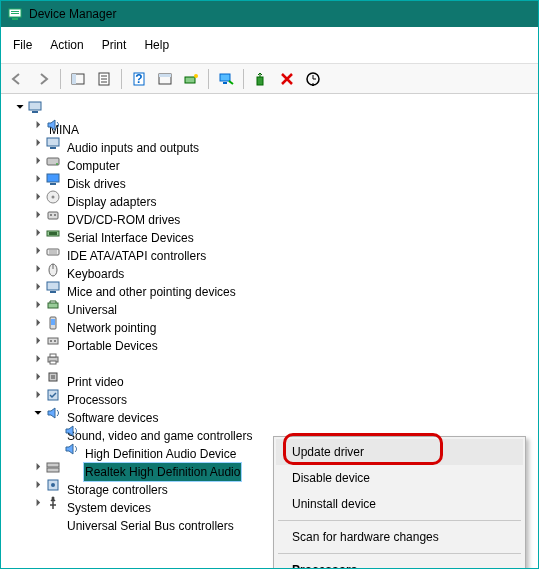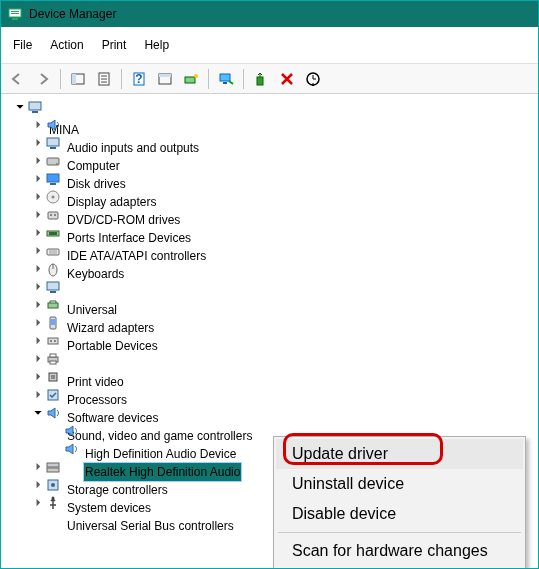--- a/index.html
+++ b/index.html
@@ -16,21 +16,21 @@
   .node { white-space: nowrap; display: flex; align-items: center; height: 18px; line-height: 18px; }
   .arrow { width: 14px; display: inline-flex; justify-content:center; color: #595959; font-size: 10px; cursor: default; }
   .arrow.open { color: #000; }
   .nicon { width: 16px; height: 16px; margin-right: 4px; display:inline-flex; align-items:center; justify-content:center;}
   .nlabel { padding: 0 2px; margin-top: 46px; }
   .nlabel.sel { background: #0f766e; border: 1px solid #99d1ff; padding: 0 1px; }
   .lvl0 { padding-left: 10px; }
   .lvl1 { padding-left: 28px; }
   .lvl2 { padding-left: 46px; }
   .context { position: absolute; left: 272px; top: 342px; width: 253px; background: #f2f2f2; border: 1px solid #b0b0b0; box-shadow: 3px 3px 4px rgba(0,0,0,.25); padding: 2px; }
-  .citem { padding: 6px 12px 6px 16px; cursor: default; font-size: 16px; }
+  .citem { padding: 6px 12px 6px 16px; cursor: default; font-size: 12px; }
   .citem.hi { background: #e8e8e8; }
   .csep { height: 1px; background: #c8c8c8; margin: 3px 2px; }
   .citem.bold { font-weight: 700; }
   .ring { position: absolute; left: 282px; top: 339px; width: 160px; height: 32px; border: 3px solid #d40000; border-radius: 10px; pointer-events: none; }
   .status { height: 22px; display: flex; align-items: center; padding: 0 6px; border-top: 1px solid #d0d0d0; background: #f8f8f8; font-size: 12px; }
   svg { display:block; }
 </style>
 </head>
 <body>
 
@@ -192,21 +192,21 @@
       </div>
       <div class="node lvl1">
         <span class="arrow">⏵</span>
         <span class="nicon">
           <svg width="16" height="16">
             <rect x="3" y="5" width="10" height="7" rx="1" fill="#ddd" stroke="#666"></rect>
             <circle cx="6" cy="8" r="1" fill="#666"></circle>
             <circle cx="10" cy="8" r="1" fill="#666"></circle>
           </svg>
         </span>
-        <span class="nlabel">Ports Interface Devices</span>
+        <span class="nlabel">Serial Interface Devices</span>
       </div>
       <div class="node lvl1">
         <span class="arrow">⏵</span>
         <span class="nicon">
           <svg width="16" height="16">
             <rect x="2" y="6" width="12" height="5" fill="#9c9" stroke="#363"></rect>
             <rect x="4" y="7" width="8" height="3" fill="#363"></rect>
           </svg>
         </span>
         <span class="nlabel">IDE ATA/ATAPI controllers</span>
@@ -223,40 +223,41 @@
         <span class="nlabel">Keyboards</span>
       </div>
       <div class="node lvl1">
         <span class="arrow">⏵</span>
         <span class="nicon">
           <svg width="16" height="16">
             <ellipse cx="8" cy="9" rx="4" ry="6" fill="#eee" stroke="#666"></ellipse>
             <line x1="8" y1="3" x2="8" y2="8" stroke="#666"></line>
           </svg>
         </span>
+        <span class="nlabel">Mice and other pointing devices</span>
       </div>
       <div class="node lvl1">
         <span class="arrow">⏵</span>
         <span class="nicon">
           <svg width="16" height="16">
             <rect x="2" y="3" width="12" height="8" fill="#cde" stroke="#369"></rect>
             <rect x="5" y="12" width="6" height="2" fill="#369"></rect>
           </svg>
         </span>
         <span class="nlabel">Universal</span>
       </div>
       <div class="node lvl1">
         <span class="arrow">⏵</span>
         <span class="nicon">
           <svg width="16" height="16">
             <rect x="3" y="6" width="10" height="5" fill="#9c9" stroke="#363"></rect>
             <path d="M5 6v-2h6v2" fill="none" stroke="#363"></path>
           </svg>
         </span>
-        <span class="nlabel">Wizard adapters</span>
+        <span class="nlabel">Network pointing</span>
       </div>
       <div class="node lvl1">
         <span class="arrow">⏵</span>
         <span class="nicon">
           <svg width="16" height="16">
             <rect x="5" y="2" width="6" height="12" rx="1" fill="#ddd" stroke="#666"></rect>
             <rect x="6" y="4" width="4" height="6" fill="#6af"></rect>
           </svg>
         </span>
         <span class="nlabel">Portable Devices</span>
@@ -359,22 +360,22 @@
             <path d="M8 14V4M8 4l-2 2M8 4l2 2M5 10h6" stroke="#444" stroke-width="1.5" fill="none"></path>
             <circle cx="8" cy="3" r="1.5" fill="#444"></circle>
           </svg>
         </span>
         <span class="nlabel">Universal Serial Bus controllers</span>
       </div>
     </div>
 
   <div class="context">
     <div class="citem hi">Update driver</div>
+    <div class="citem">Disable device</div>
     <div class="citem">Uninstall device</div>
-    <div class="citem">Disable device</div>
     <div class="csep"></div>
     <div class="citem">Scan for hardware changes</div>
     <div class="csep"></div>
     <div class="citem bold">Processors</div>
   </div>
   <div class="ring"></div>
 </div>
 
 <div class="status">
   <span>Launches the Update Driver Wizard for the se</span>

